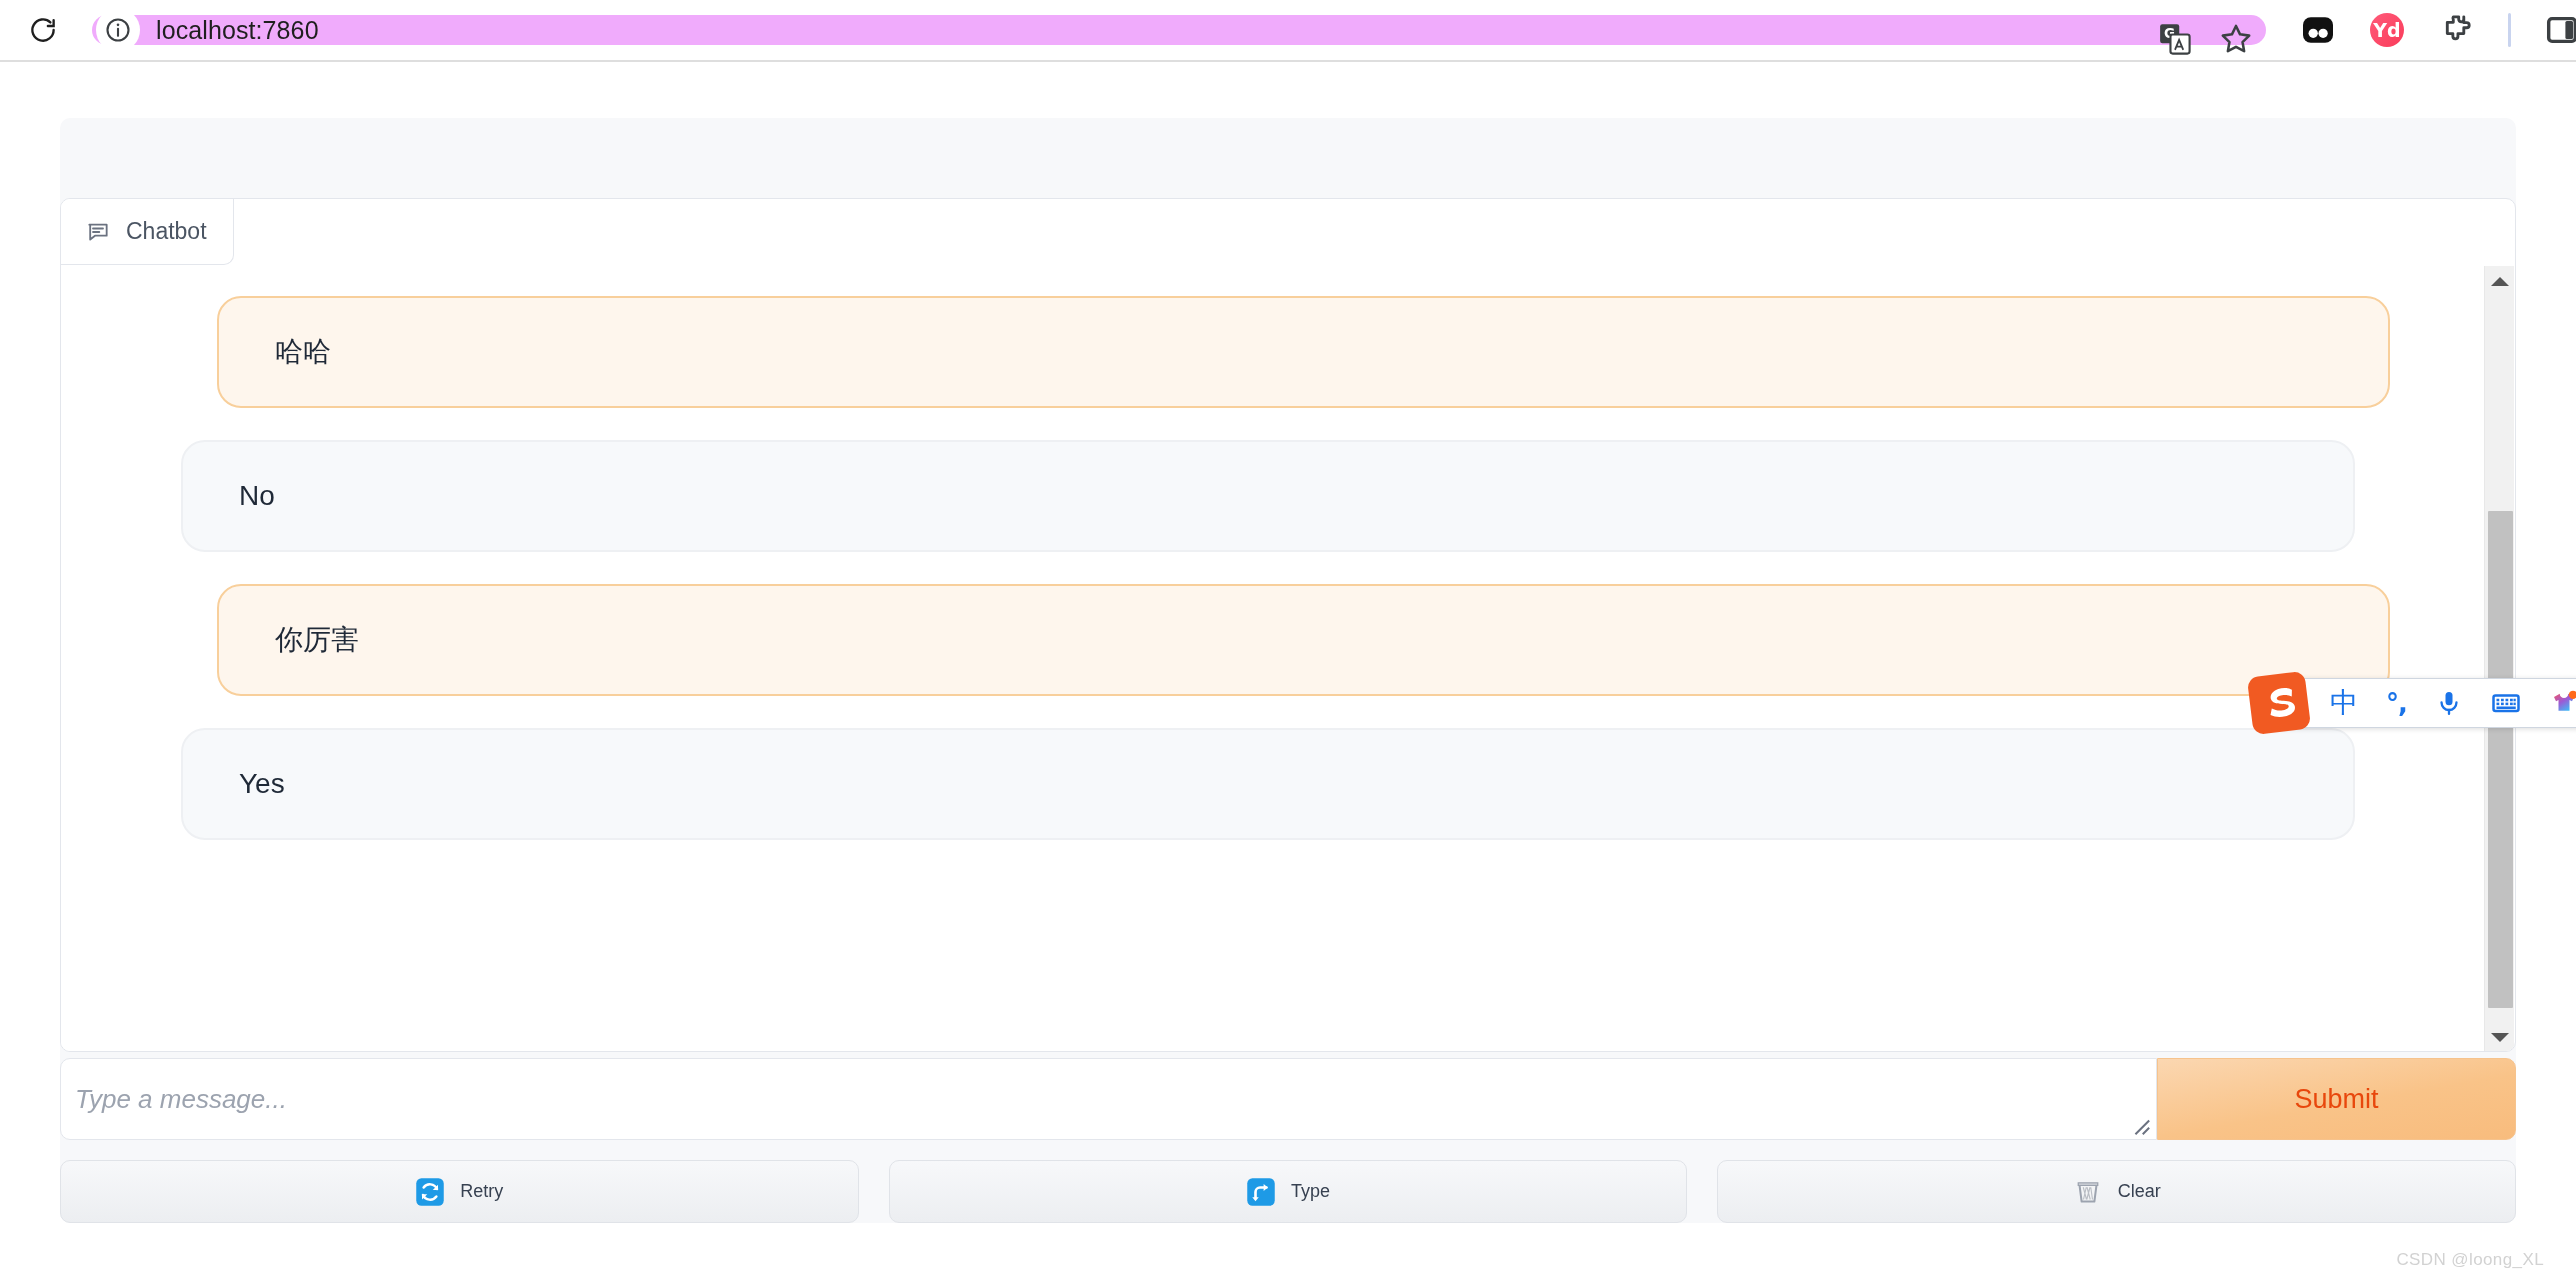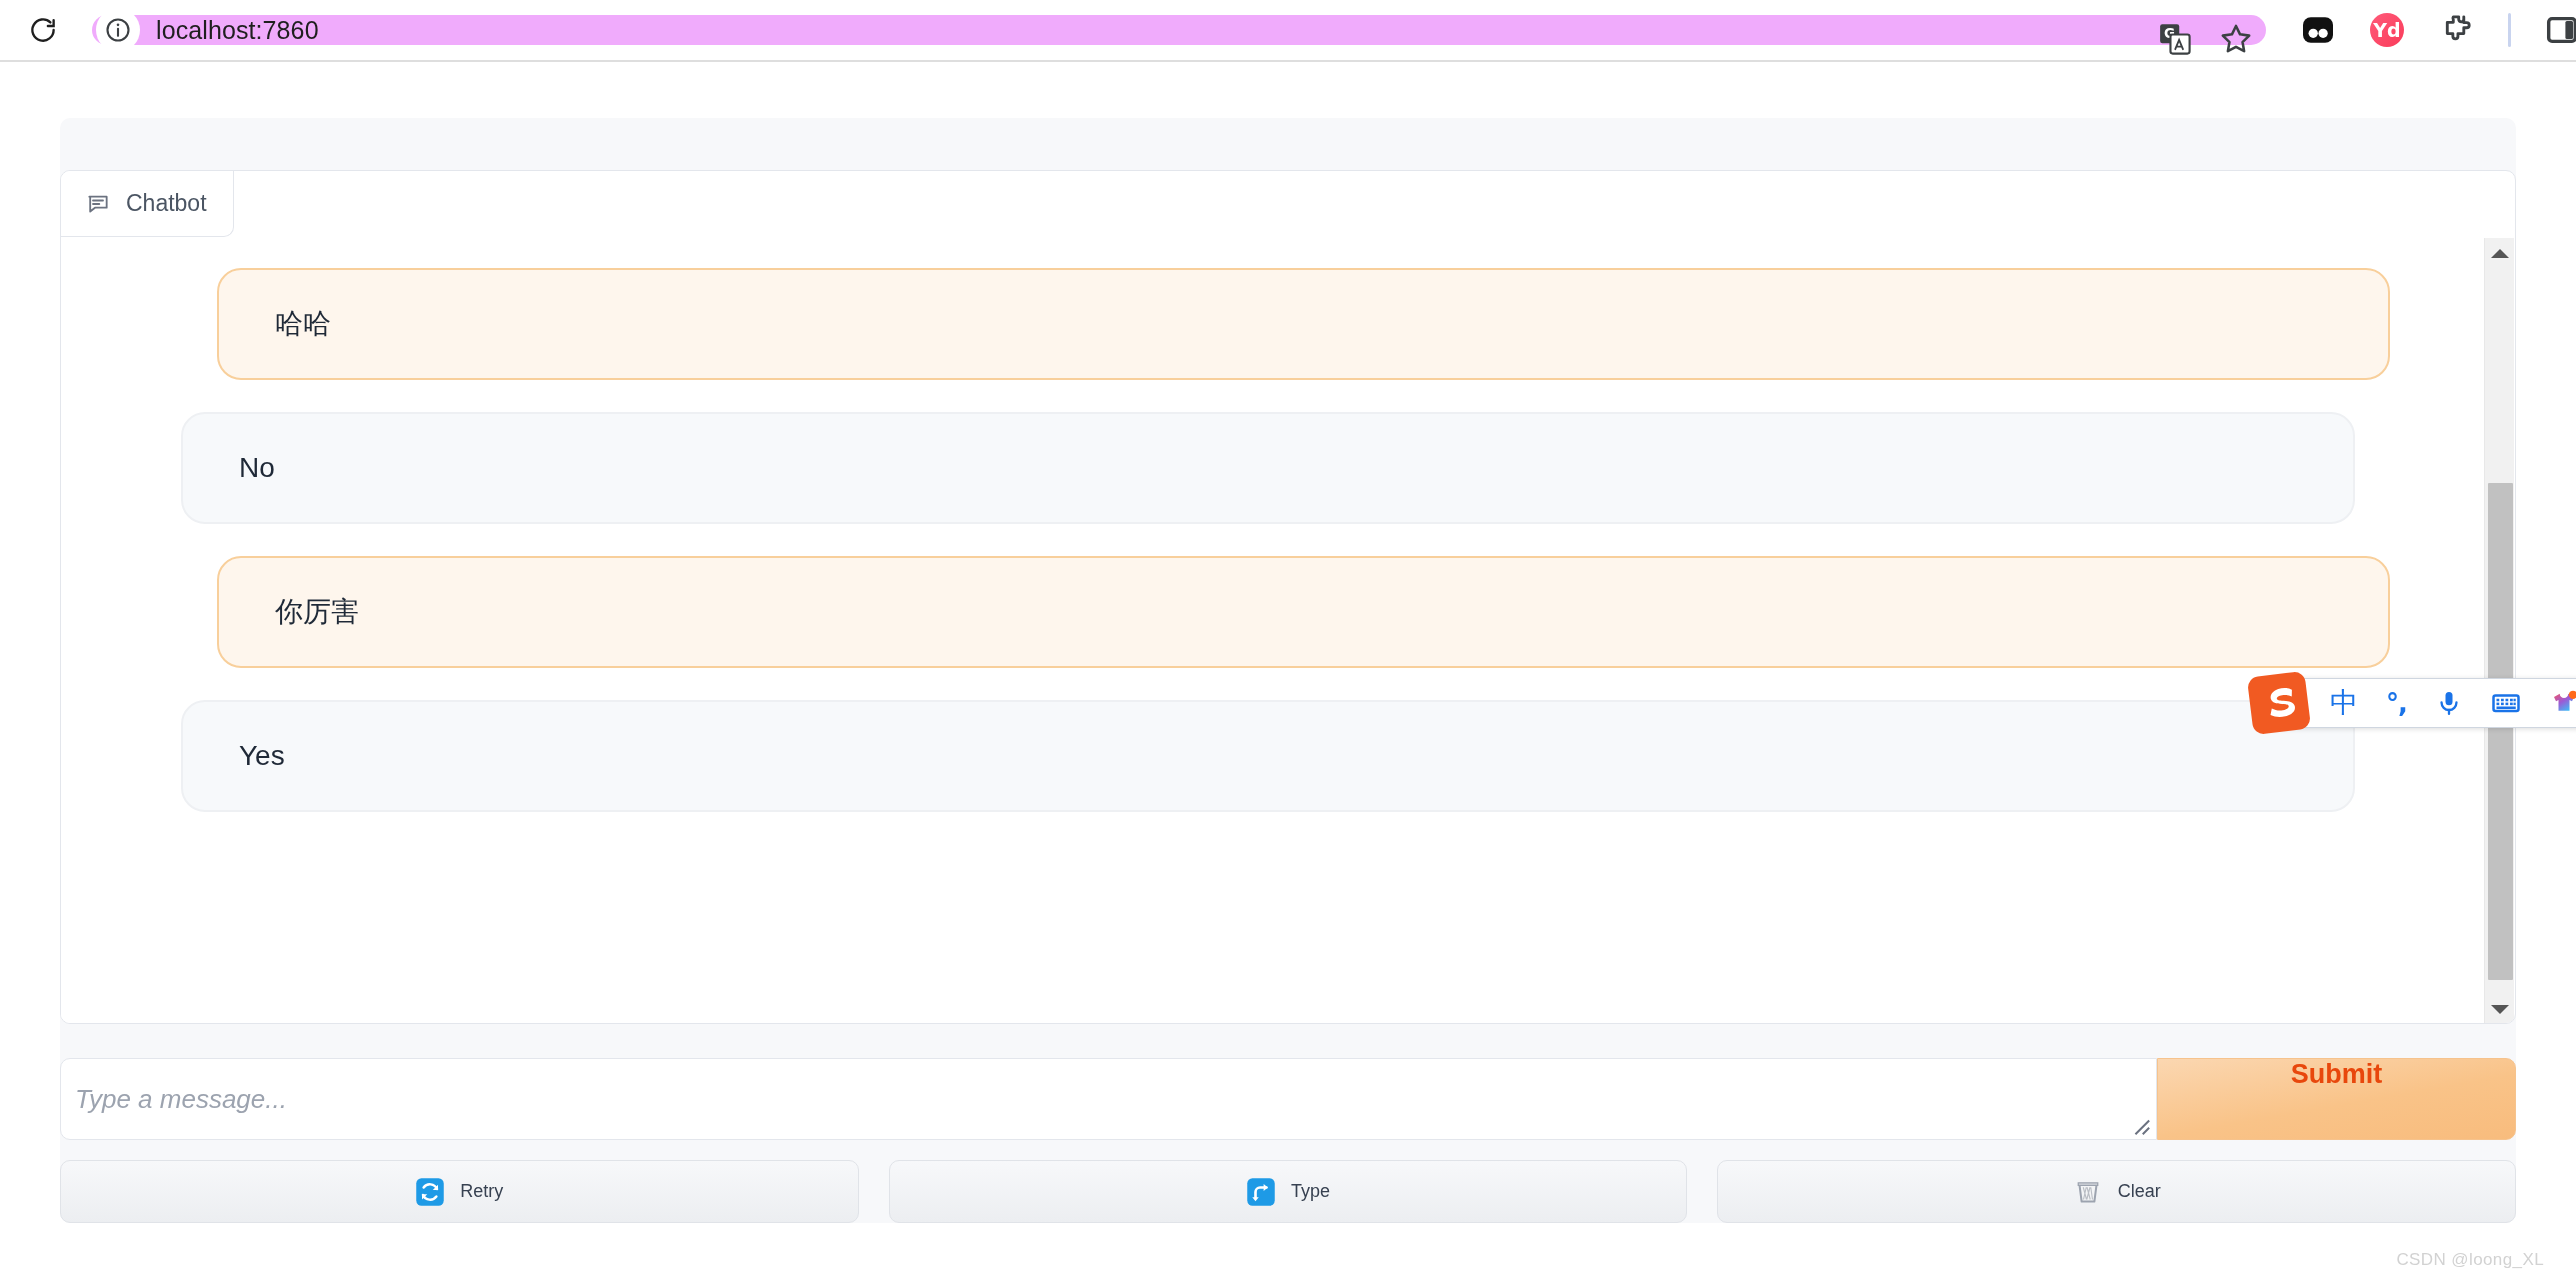--- a/index.html
+++ b/index.html
@@ -77,21 +77,21 @@
   .gradio-app {
     position: absolute;
     left: 60px; top: 56px;
     width: 2456px; height: 1105px;
     background: #f7f8fa;
     border-radius: 10px;
   }
 
   
   .chat-block {
-    position: absolute; left: 0; top: 52px;
+    position: absolute; left: 0; top: 80px;
     width: 2456px; height: 854px;
     background: #ffffff;
     border: 1px solid #e3e6ec;
     border-radius: 10px;
     overflow: hidden;
   }
   .tab-label {
     position: absolute; left: 0; top: 0;
     height: 66px; padding: 0 26px 0 24px;
     background: #ffffff;
@@ -187,22 +187,22 @@
   }
   .resize-grip {
     position: absolute; right: 5px; bottom: 3px;
     width: 22px; height: 22px;
   }
   .submit-btn {
     flex: 0 0 359px;
     background: linear-gradient(170deg,#fbd7b1 0%,#f9c388 55%,#f8bc7d 100%);
     border: 1px solid #f6c38d;
     border-radius: 0 10px 10px 0;
-    display: flex; justify-content: center;
-    font-size: 27px; font-weight: bold;
+    display: flex; align-items: center; justify-content: center;
+    font-size: 27px; font-weight: normal;
     color: #e8470c;
     cursor: pointer;
   }
 
   
   .actions-row {
     position: absolute; left: 0; top: 1042px;
     width: 2456px; height: 63px;
     display: flex; gap: 30px;
   }

